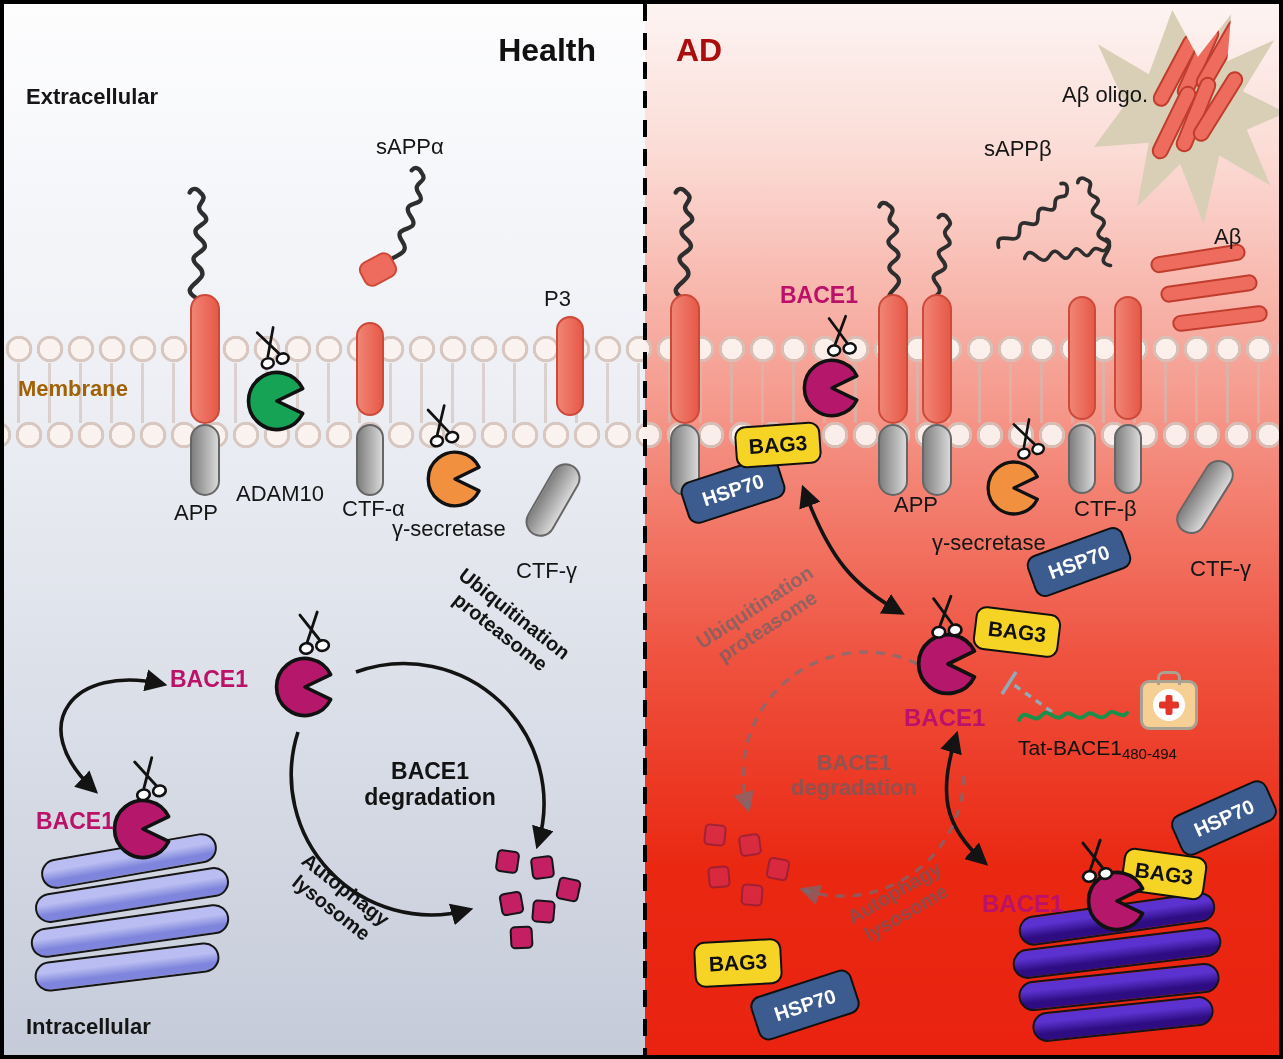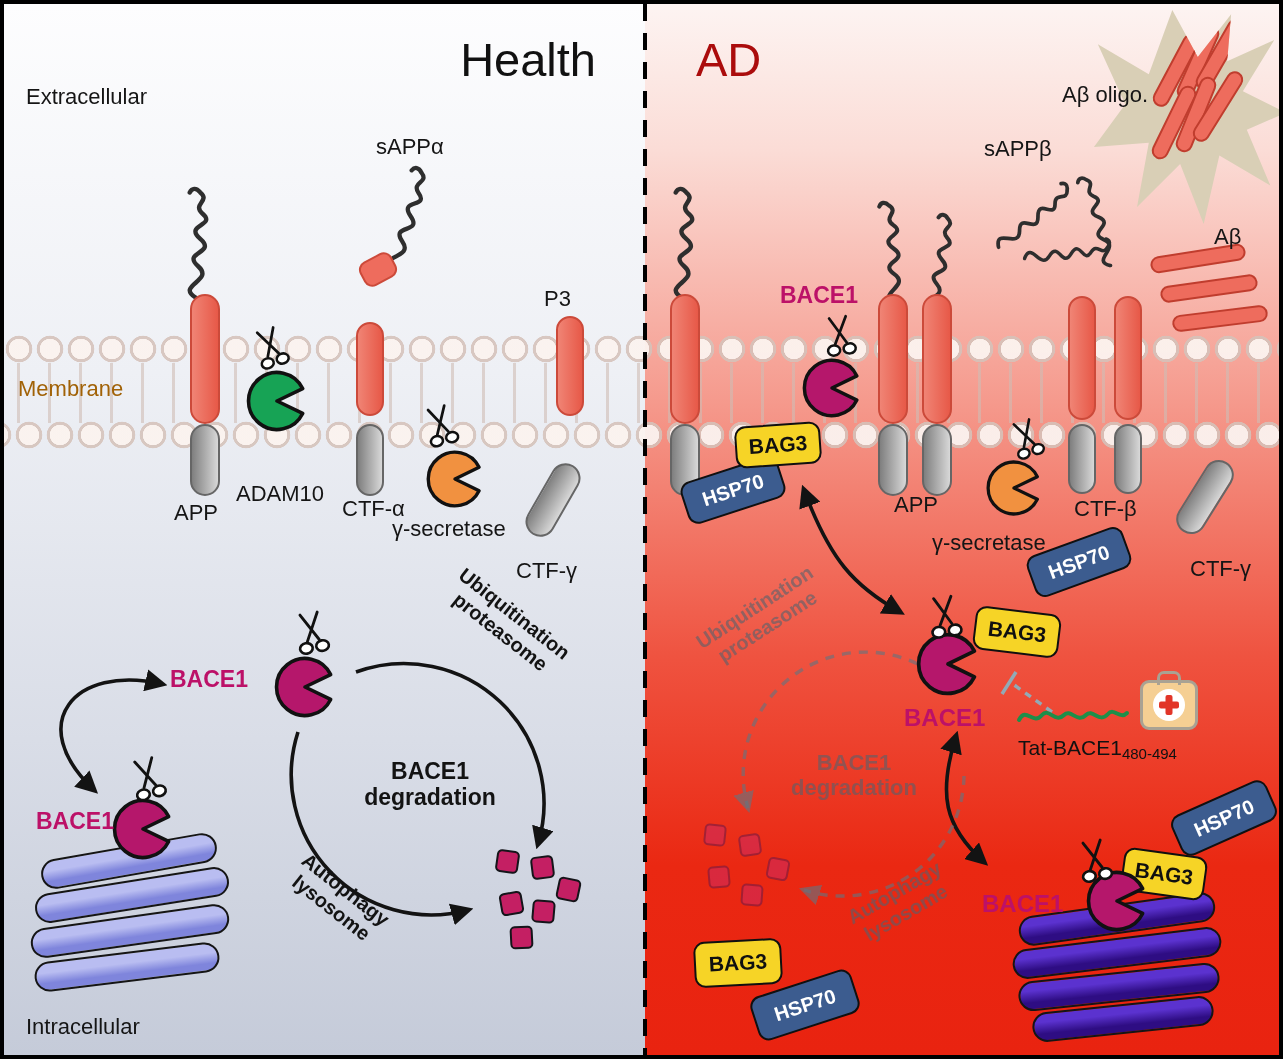--- a/index.html
+++ b/index.html
@@ -13,23 +13,23 @@
   #divider{left:639px;top:0;bottom:0;width:4px;background:repeating-linear-gradient(180deg,#000 0 17px,transparent 17px 29px);z-index:6}
   .membrane{left:0;top:330px;width:1283px;height:116px;z-index:1}
   .membrane .heads{position:absolute;inset:0;
     background-image:
       radial-gradient(circle at 15px 15px,rgba(251,243,239,.95) 10px,rgba(213,194,186,.88) 10.5px 13px,rgba(0,0,0,0) 13.6px),
       radial-gradient(circle at 15px 15px,rgba(251,243,239,.95) 10px,rgba(213,194,186,.88) 10.5px 13px,rgba(0,0,0,0) 13.6px);
     background-size:31px 30px,31px 30px;background-repeat:repeat-x,repeat-x;background-position:0 0,10px 86px}
   .membrane .tails{position:absolute;left:0;right:0;top:29px;height:60px;
     background:repeating-linear-gradient(90deg,rgba(0,0,0,0) 0 13px,rgba(207,188,180,.6) 13px 16px,rgba(0,0,0,0) 16px 31px)}
   .lbl{font-size:22px;color:#151515;z-index:4;white-space:nowrap}
-  .bold{font-weight:normal}
+  .bold{font-weight:bold}
   .gray{color:#a16207}
-  .title{font-size:47px;font-weight:400;z-index:4;white-space:nowrap}
+  .title{font-size:32px;font-weight:700;z-index:4;white-space:nowrap}
   .magenta{color:#bc1168;font-weight:bold;font-size:23px;z-index:4;white-space:nowrap}
   .two-line{white-space:pre-line;text-align:center;line-height:1.15}
   .cycle-lbl{font-weight:bold;font-size:20px;color:#131313;z-index:3}
   .faded{color:rgba(84,99,110,.6)}
   .rodR{background:linear-gradient(90deg,#f08475,#e75948);border:2px solid #cc4a3a;border-radius:999px;z-index:3}
   .rodG{background:linear-gradient(90deg,#7f7f7f,#d8d8d8);border:2px solid #666;border-radius:999px;z-index:3}
   .abeta{background:#ee6c5d;border:2.5px solid #c03d2e;border-radius:999px;z-index:3}
   .pac{z-index:3;overflow:visible}
   .sciss{z-index:4;overflow:visible}
   .squig{z-index:2;overflow:visible}
@@ -178,21 +178,21 @@
   <div class="a bean light" style="left:30px;top:876px;width:196px;height:30px;transform:rotate(-9deg)"></div>
   <div class="a bean light" style="left:26px;top:912px;width:200px;height:30px;transform:rotate(-8deg)"></div>
   <div class="a bean light" style="left:30px;top:948px;width:186px;height:30px;transform:rotate(-7deg)"></div>
   <svg class="a sciss" style="left:124px;top:752px;width:40px;height:46px;transform:rotate(-14deg)">
       <use href="#sym-scissors"></use>
     </svg>
   <svg class="a pac" style="left:106px;top:792px;width:66px;height:66px;color:#b5176b">
       <use href="#sym-pacman"></use>
     </svg>
 
-  <div class="a title" style="left:692px;top:28px;color:#ab0c0c">AD</div>
+  <div class="a title" style="left:672px;top:28px;color:#ab0c0c">AD</div>
 
   <svg class="a squig" style="left:650px;top:180px;width:54px;height:116px">
       <use href="#sym-squiggle"></use>
     </svg>
   <div class="a rodR" style="left:666px;top:290px;width:30px;height:130px"></div>
   <div class="a rodG" style="left:666px;top:420px;width:30px;height:72px"></div>
 
   <div class="a magenta" style="left:776px;top:278px">BACE1</div>
   <div class="a chap hsp70" style="left:678px;top:464px;width:102px;height:44px;transform:rotate(-18deg)">HSP70</div>
   <div class="a chap bag3" style="left:731px;top:420px;width:86px;height:42px;transform:rotate(-4deg)">BAG3</div>

